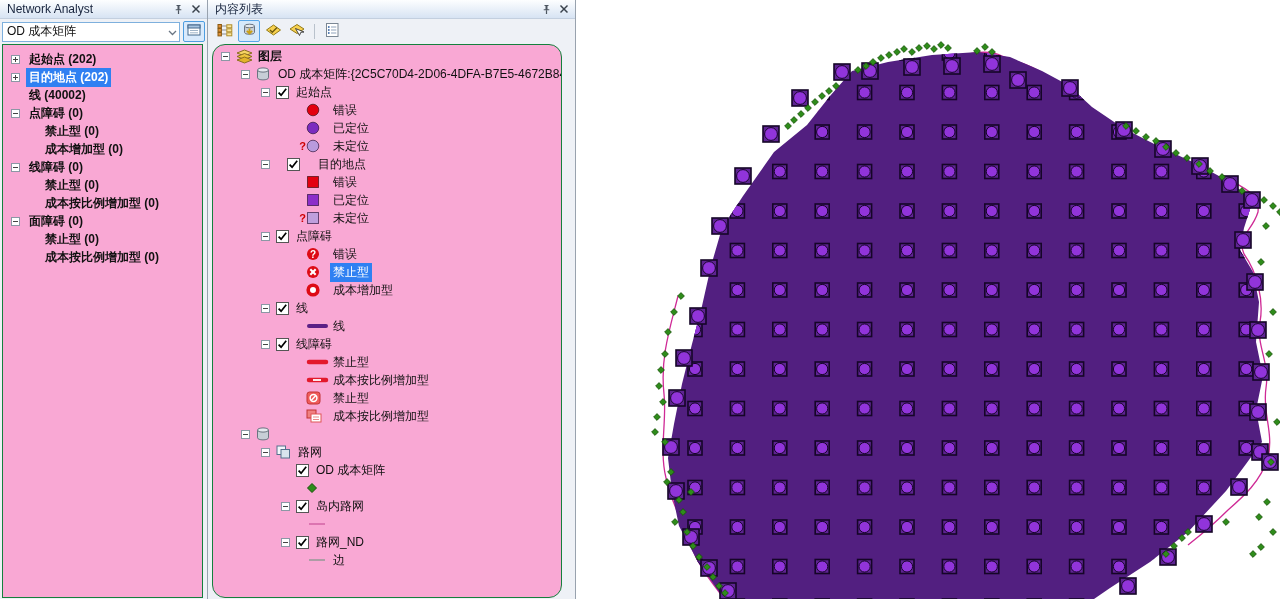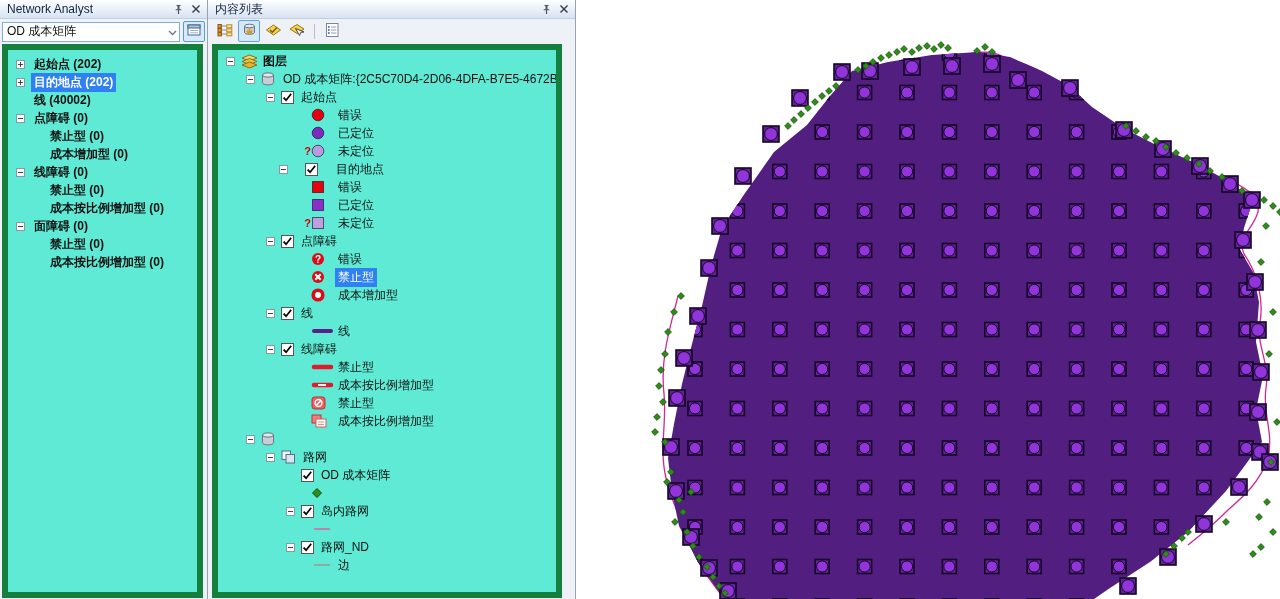--- a/index.html
+++ b/index.html
@@ -11,23 +11,23 @@
   .panel.toc { width:368px; }
   .phead { height:19px; display:flex; align-items:center; padding:0 4px 0 7px;
            background:linear-gradient(#fdfeff,#d7e3f3); border-bottom:1px solid #c3cfdf; color:#16233c; }
   .phead .t { flex:1; font-size:12px; }
   .hicon { width:15px; height:15px; display:flex; align-items:center; justify-content:center; margin-left:2px; }
   .na-ctrl { height:25px; display:flex; align-items:center; padding:2px 2px 2px 2px; gap:3px; }
   .combo { flex:1; height:20px; background:#fff; border:1px solid #7eb0dd; display:flex; align-items:center; padding:0 2px 0 4px; }
   .combo .cv { flex:1; white-space:nowrap; overflow:hidden; }
   .nabtn { width:22px; height:21px; border:1px solid #4e9de0; border-radius:2px; background:#d9eafc;
            display:flex; align-items:center; justify-content:center; flex:none; }
-  .treebox { position:absolute; background:#5eead4; border:6px solid #15803d; overflow:hidden; }
+  .treebox { position:absolute; background:#f9a8d4; border:1px solid #15803d; overflow:hidden; }
   .na .treebox { left:2px; right:4px; top:44px; bottom:1px; padding-top:5px; }
-  .toc .treebox { left:4px; right:13px; top:44px; bottom:1px; padding-top:2px; }
+  .toc .treebox { left:4px; right:13px; top:44px; bottom:1px; padding-top:2px;border-radius:13px; }
   .toolbar { height:25px; display:flex; align-items:center; padding:0 2px 1px 6px; gap:2px; }
   .tbtn { width:22px; height:22px; display:flex; align-items:center; justify-content:center;
           border:1px solid transparent; border-radius:2px; }
   .tbtn.active { border-color:#58a6e8; background:#d6e9fb; }
   .tsep { width:1px; height:15px; background:#b9c2cc; margin:0 4px; flex:none; }
   .row { height:18px; display:flex; align-items:center; white-space:nowrap; }
   .slot { width:15px; flex:none; display:flex; align-items:center; }
   .cbx  { width:17px; flex:none; display:flex; align-items:center; }
   .ticon { width:19px; flex:none; display:flex; align-items:center; }
   .q { width:10px; flex:none; text-align:right; color:#cc0000; font-weight:bold; font-size:11px; }
@@ -288,21 +288,21 @@
         <div class="row" style="padding-left: 68px;">
           <span class="slot"></span>
           <span class="q">?</span>
           <span class="sym">
             <svg width="14" height="14">
               <circle cx="7" cy="7" r="5.8" fill="#b99add" stroke="rgba(20,0,40,.6)"></circle>
             </svg>
           </span>
           <span class="lbl">未定位</span>
         </div>
-        <div class="row" style="padding-left: 61px; gap: 11px;">
+        <div class="row" style="padding-left: 48px; gap: 11px;">
           <span class="slot">
             <svg width="9" height="9" viewBox="0 0 9 9">
               <rect x="0.5" y="0.5" width="8" height="8" fill="#fff" stroke="#8c97a5"></rect>
               <line x1="2" y1="4.5" x2="7" y2="4.5" stroke="#444" stroke-width="1"></line>
             </svg>
           </span>
           <span class="cbx">
             <svg width="13" height="13" viewBox="0 0 13 13">
               <rect x="0.5" y="0.5" width="12" height="12" fill="#fff" stroke="#555"></rect>
               <path d="M2.6,6.6 L5.1,9.2 L10.2,2.8" fill="none" stroke="#000" stroke-width="1.7"></path>

